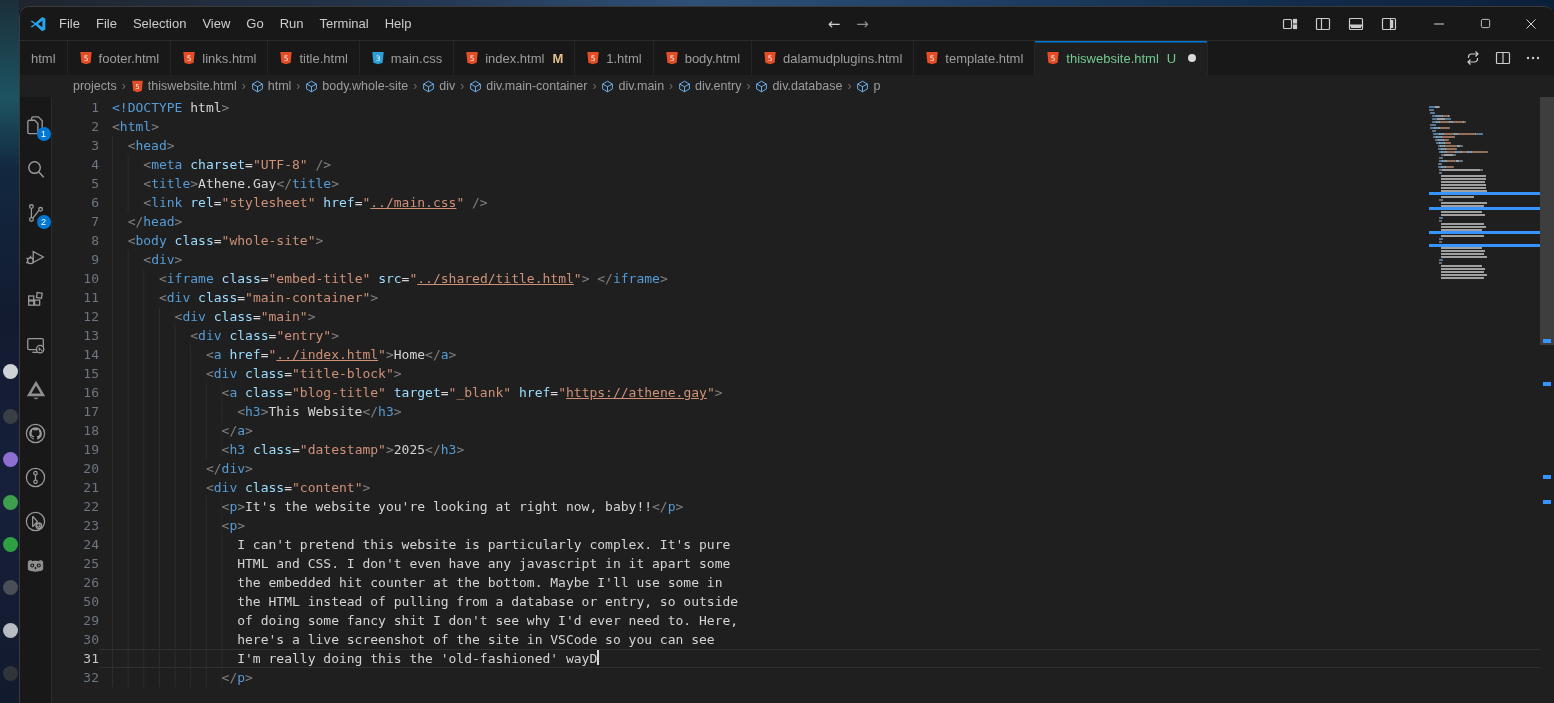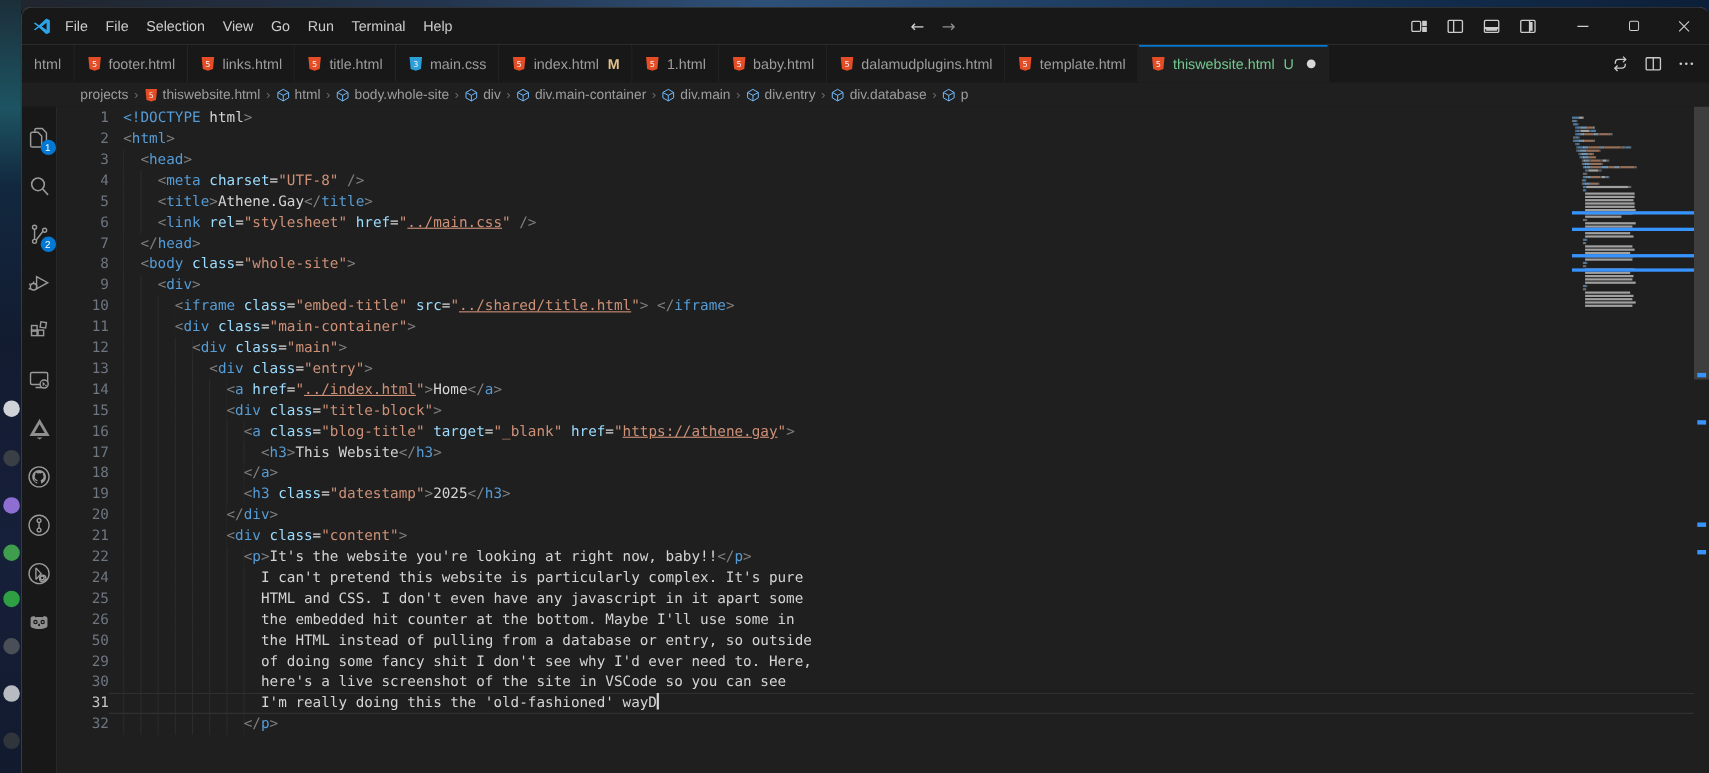--- a/index.html
+++ b/index.html
@@ -232,21 +232,21 @@
           </span>
           <span>1.html</span>
         </div>
         <div class="tab">
           <span>
             <svg viewBox="0 0 16 16" width="14" height="14">
               <path d="M1.5 1h13l-1.2 12.3L8 15.2l-5.3-1.9z" fill="#e44d26"></path>
               <text x="8" y="11.2" font-size="8.5" font-family="DejaVu Sans" fill="#f5f5f5" text-anchor="middle">5</text>
             </svg>
           </span>
-          <span>baby.html</span>
+          <span>body.html</span>
         </div>
         <div class="tab">
           <span>
             <svg viewBox="0 0 16 16" width="14" height="14">
               <path d="M1.5 1h13l-1.2 12.3L8 15.2l-5.3-1.9z" fill="#e44d26"></path>
               <text x="8" y="11.2" font-size="8.5" font-family="DejaVu Sans" fill="#f5f5f5" text-anchor="middle">5</text>
             </svg>
           </span>
           <span>dalamudplugins.html</span>
         </div>
@@ -580,20 +580,24 @@
             <span class="ln">20</span>
             <span class="lc"><span class="g" style="width: calc(12ch);"></span><span class="sp">&lt;/</span><span class="st">div</span><span class="sp">&gt;</span></span>
           </div>
           <div class="row">
             <span class="ln">21</span>
             <span class="lc"><span class="g" style="width: calc(12ch);"></span><span class="sp">&lt;</span><span class="st">div</span><span class="sx"> </span><span class="sa">class</span><span class="sx">=</span><span class="ss">"content"</span><span class="sp">&gt;</span></span>
           </div>
           <div class="row">
             <span class="ln">22</span>
             <span class="lc"><span class="g" style="width: calc(14ch);"></span><span class="sp">&lt;</span><span class="st">p</span><span class="sp">&gt;</span><span class="sx">It's the website you're looking at right now, baby!!</span><span class="sp">&lt;/</span><span class="st">p</span><span class="sp">&gt;</span></span>
+          </div>
+          <div class="row">
+            <span class="ln">23</span>
+            <span class="lc"><span class="g" style="width: calc(14ch);"></span><span class="sp">&lt;</span><span class="st">p</span><span class="sp">&gt;</span></span>
           </div>
           <div class="row">
             <span class="ln">24</span>
             <span class="lc"><span class="g" style="width: calc(16ch);"></span><span class="sx">I can't pretend this website is particularly complex. It's pure</span></span>
           </div>
           <div class="row">
             <span class="ln">25</span>
             <span class="lc"><span class="g" style="width: calc(16ch);"></span><span class="sx">HTML and CSS. I don't even have any javascript in it apart some</span></span>
           </div>
           <div class="row">

